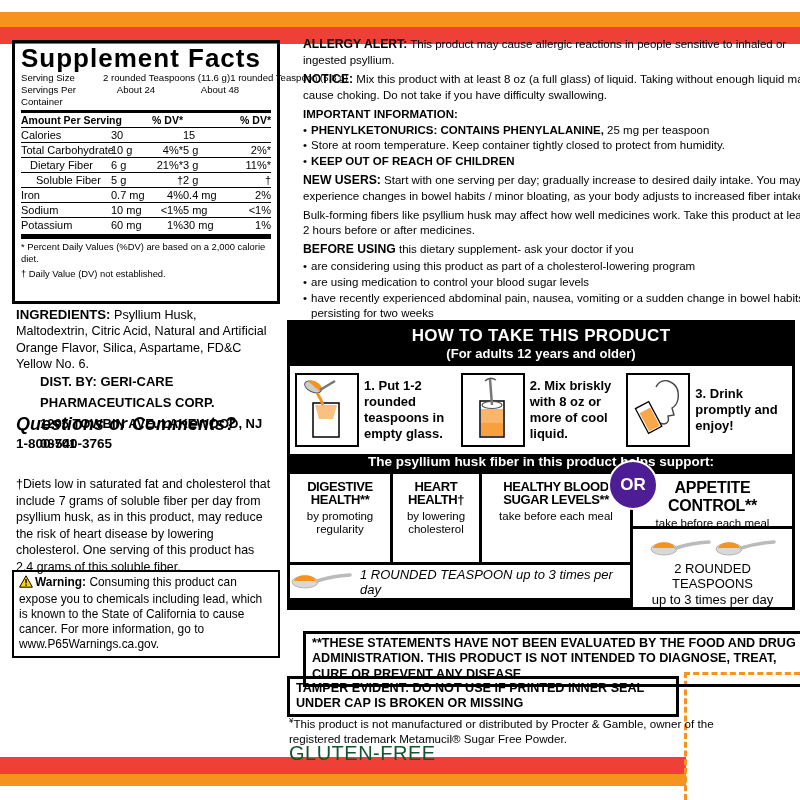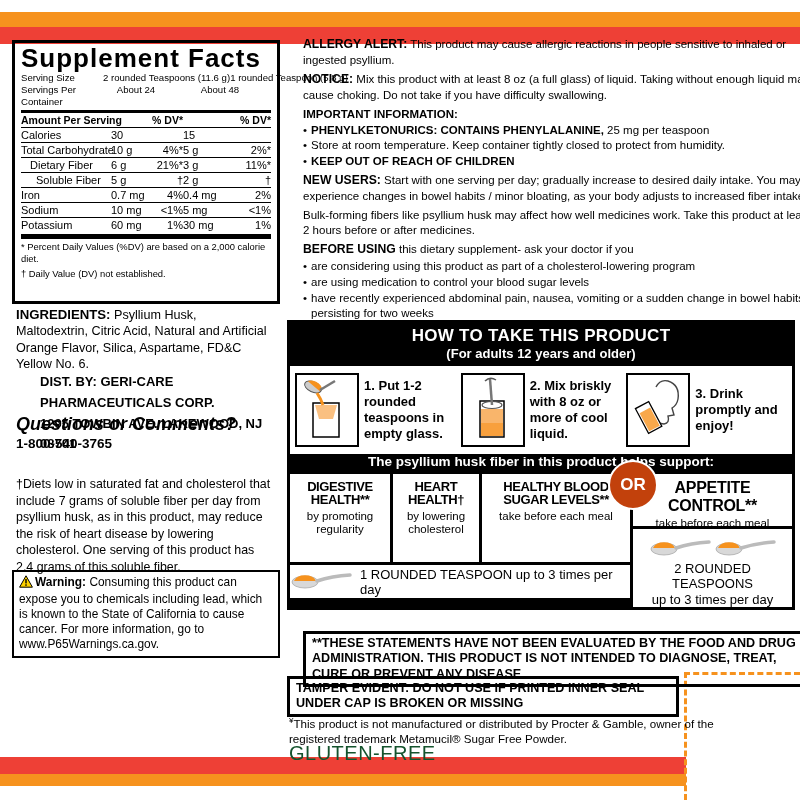--- a/index.html
+++ b/index.html
@@ -60,27 +60,27 @@
   .steptxt{font-size:13px;font-weight:bold;line-height:1.22;}
   .band2-title{font-size:18px;font-weight:bold;padding-top:2px;}
   .band2-sub{font-size:13.5px;font-weight:bold;padding-bottom:5px;}
   .hmt{display:flex;background:#000;gap:3px;position:relative;}
   .hmt-left{flex:0 0 340px;display:flex;flex-direction:column;gap:3px;}
   .benefits{display:flex;gap:3px;height:88px;}
   .bcell{background:#fff;text-align:center;padding-top:6px;box-sizing:border-box;}
   .bcell .bt{font-weight:bold;font-size:13px;line-height:1.02;letter-spacing:-.4px;text-align:center;}
   .bcell .bs{font-size:11.5px;line-height:1.15;margin-top:3px;}
   .b1{flex:0 0 100px;}.b2{flex:0 0 86px;}.b3{flex:1;}
-  .dosebar{background:#fff;height:33px;display:flex;align-items:center;justify-content:flex-start;gap:8px;font-size:13px;}
+  .dosebar{background:#fff;height:33px;display:flex;align-items:center;justify-content:flex-start;gap:8px;font-size:13px;font-style:italic;}
   .hmt-right{flex:1;display:flex;flex-direction:column;gap:3px;}
   .apcell{background:#fff;height:52px;text-align:center;padding-top:5px;box-sizing:border-box;}
   .apcell .bt{font-weight:bold;font-size:16px;letter-spacing:-.3px;}
   .apcell .bs{font-size:11.5px;margin-top:2px;}
   .spcell{background:#fff;flex:1;text-align:center;padding-top:8px;box-sizing:border-box;font-size:13px;line-height:1.2;}
-  .orb{position:absolute;left:318px;top:-14px;width:46px;height:46px;border-radius:50%;background:#c2410c;
+  .orb{position:absolute;left:318px;top:-14px;width:46px;height:46px;border-radius:50%;background:#4c1d95;
        color:#fff;font-weight:bold;font-size:17px;display:flex;align-items:center;justify-content:center;
        border:2px solid #fff;z-index:5;}
 
   .fdabox{position:absolute;left:287px;top:631px;width:508px;border:3px solid #000;box-sizing:border-box;
           padding:2px 6px;font-weight:bold;font-size:12.6px;line-height:1.22;margin-left:16px;}
   .tamperbox{position:absolute;left:287px;top:676px;width:392px;border:3px solid #000;box-sizing:border-box;
              padding:2px 6px;font-weight:bold;font-size:12.6px;line-height:1.22;}
   .pgnote{position:absolute;left:289px;top:716px;width:430px;font-size:11.6px;line-height:1.3;}
   .gluten{position:absolute;left:289px;top:742px;font-size:20px;letter-spacing:.5px;color:#14532d;}
 </style>

